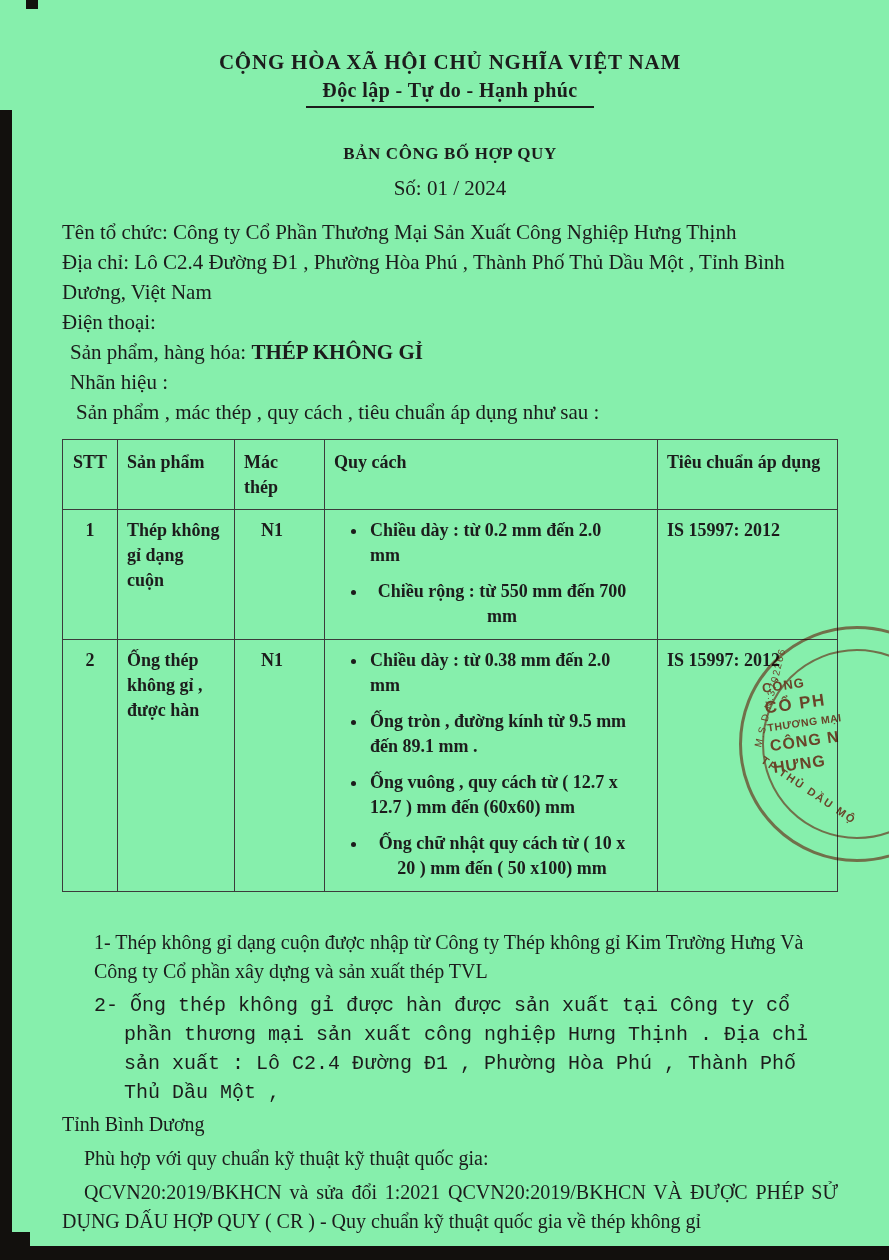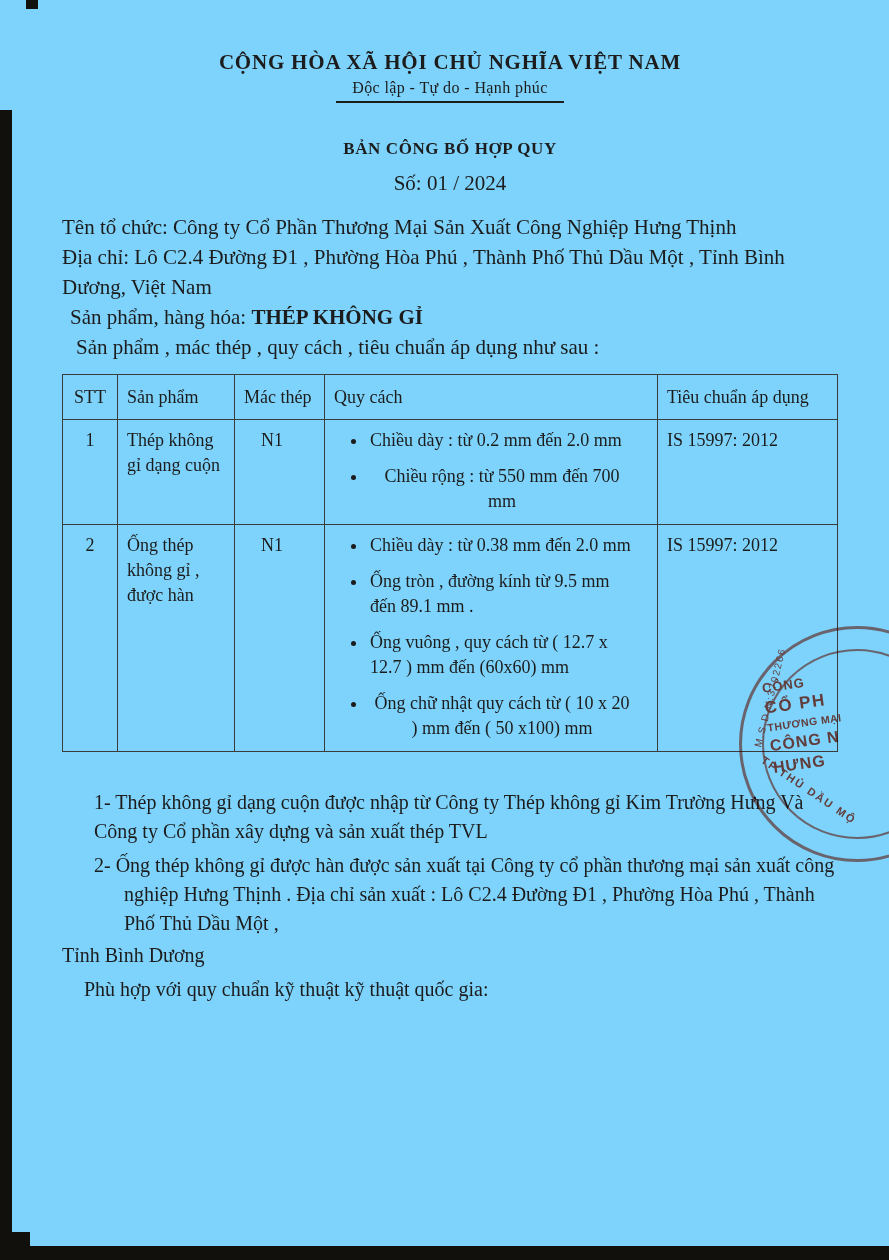--- a/index.html
+++ b/index.html
@@ -1,28 +1,28 @@
 <!DOCTYPE html>
 <html><head>
 <meta charset="utf-8">
 <style>
   html,body { margin:0; padding:0; background:#d9d9d9; }
   .page {
     position:relative; width:889px; height:1260px; overflow:hidden;
-    background:#7dd3fc; color:#1c1c1c;
+    background:#86efac; color:#1c1c1c;
     font-family:"Liberation Serif", serif;
     margin:0 auto;
   }
   .content { position:absolute; left:62px; top:50px; width:776px; }
 
   
   .nat { text-align:center; }
   .nat-title { font-size:21px; font-weight:bold; letter-spacing:0.8px; }
   .motto-wrap { margin-top:4px; }
-  .motto { display:inline-block; font-size:16px; font-weight:normal; letter-spacing:0.4px;
+  .motto { display:inline-block; font-size:20px; font-weight:bold; letter-spacing:0.4px;
            padding:0 16px 4px; border-bottom:2px solid #1c1c1c; }
 
   .doc-title { text-align:center; font-size:17px; font-weight:bold; letter-spacing:0.6px; margin:36px 0 0; }
   .doc-number { text-align:center; font-size:21px; margin-top:12px; }
 
   
   .info { margin-top:16px; font-size:21px; }
   .info p { margin:0; line-height:30px; }
   .indent1 { margin-left:8px !important; }
   .indent2 { margin-left:14px !important; }
@@ -30,35 +30,35 @@
 
   
   .spec-table { border-collapse:collapse; margin-top:12px; width:775px; font-size:18px; table-layout:fixed; }
   .spec-table col.c1 { width:55px; }
   .spec-table col.c2 { width:117px; }
   .spec-table col.c3 { width:90px; }
   .spec-table col.c4 { width:333px; }
   .spec-table col.c5 { width:180px; }
   .spec-table th, .spec-table td {
     border:1.5px solid #3b3b3b; padding:8px 9px; vertical-align:top;
-    text-align:left; font-weight:normal; line-height:25px;
+    text-align:left; font-weight:bold; line-height:25px;
   }
   .spec-table th { padding:10px 9px 9px; }
   .center { text-align:center !important; }
   .mac { padding-left:26px !important; }
   .justify-cell { text-align:justify; }
   ul.specs { margin:0; padding-left:34px; list-style-type:disc; }
   ul.specs li { padding:0 14px 0 2px; margin:0 0 11px; line-height:25px; }
   ul.specs li:last-child { margin-bottom:2px;text-align:center; }
 
   
   .notes { margin-top:36px; font-size:20px; line-height:29px; }
   .notes p { margin:0; }
   .note-1 { margin-left:32px !important; margin-bottom:5px !important; }
-  .note-2 { margin-left:32px !important; padding-left:30px; text-indent:-30px; margin-bottom:3px !important; }
+  .note-2 { margin-left:32px !important; padding-left:30px; text-indent:-30px; margin-bottom:3px !important;font-family:Liberation Mono, monospace; }
   .province { margin-bottom:5px !important; }
   .conf-intro { margin-left:22px !important; margin-bottom:5px !important; }
   .conf-detail { text-align:justify; text-indent:22px; }
 
   
   .edge { position:absolute; background:#12100d; }
   .edge-left { left:0; top:110px; width:12px; height:1150px; }
   .edge-bottom { left:0; bottom:0; width:889px; height:14px; }
   .edge-corner { left:0; bottom:0; width:30px; height:28px; }
   .edge-nub { left:26px; top:0; width:12px; height:9px; }
@@ -93,21 +93,23 @@
         <span class="motto">Độc lập - Tự do - Hạnh phúc</span>
       </div>
     </header>
 
     <h1 class="doc-title">BẢN CÔNG BỐ HỢP QUY</h1>
     <div class="doc-number">Số: 01 / 2024</div>
 
     <section class="info">
       <p>Tên tổ chức: Công ty Cổ Phần Thương Mại Sản Xuất Công Nghiệp Hưng Thịnh</p>
       <p>Địa chỉ: Lô C2.4 Đường Đ1 , Phường Hòa Phú , Thành Phố Thủ Dầu Một , Tỉnh Bình Dương, Việt Nam</p>
+      <p>Điện thoại:</p>
       <p class="indent1"><span>Sản phẩm, hàng hóa: </span><span class="bold">THÉP KHÔNG GỈ</span></p>
+      <p class="indent1">Nhãn hiệu :</p>
       <p class="indent2">Sản phẩm , mác thép , quy cách , tiêu chuẩn áp dụng như sau :</p>
     </section>
 
     <table class="spec-table">
       <colgroup>
           <col class="c1">
           <col class="c2">
           <col class="c3">
           <col class="c4">
           <col class="c5">
@@ -149,20 +151,21 @@
           <td>IS 15997: 2012</td>
         </tr>
       </tbody>
     </table>
 
     <section class="notes">
       <p class="note-1">1-  Thép không gỉ dạng cuộn được nhập từ Công ty Thép không gỉ Kim Trường Hưng Và Công ty Cổ phần xây dựng và sản xuất thép TVL</p>
       <p class="note-2">2-  Ống thép không gỉ được hàn được sản xuất tại Công ty cổ phần thương mại sản xuất công nghiệp Hưng Thịnh . Địa chỉ sản xuất : Lô C2.4 Đường Đ1 , Phường Hòa Phú , Thành Phố Thủ Dầu Một ,</p>
       <p class="province">Tỉnh Bình Dương</p>
       <p class="conf-intro">Phù hợp với quy chuẩn kỹ thuật kỹ thuật quốc gia:</p>
+      <p class="conf-detail">QCVN20:2019/BKHCN và sửa đổi 1:2021 QCVN20:2019/BKHCN VÀ ĐƯỢC PHÉP SỬ DỤNG DẤU HỢP QUY ( CR ) -  Quy chuẩn kỹ thuật quốc gia về thép không gỉ</p>
     </section>
 
   </div>
 
   <div class="stamp" style="color: rgb(193, 53, 39);">
     <div class="ring-outer"></div>
     <div class="ring-inner"></div>
     <div class="stamp-msdn">M.S.D.N:3702266</div>
     <div class="stamp-lines">
       <div class="sl1">CÔNG</div>

